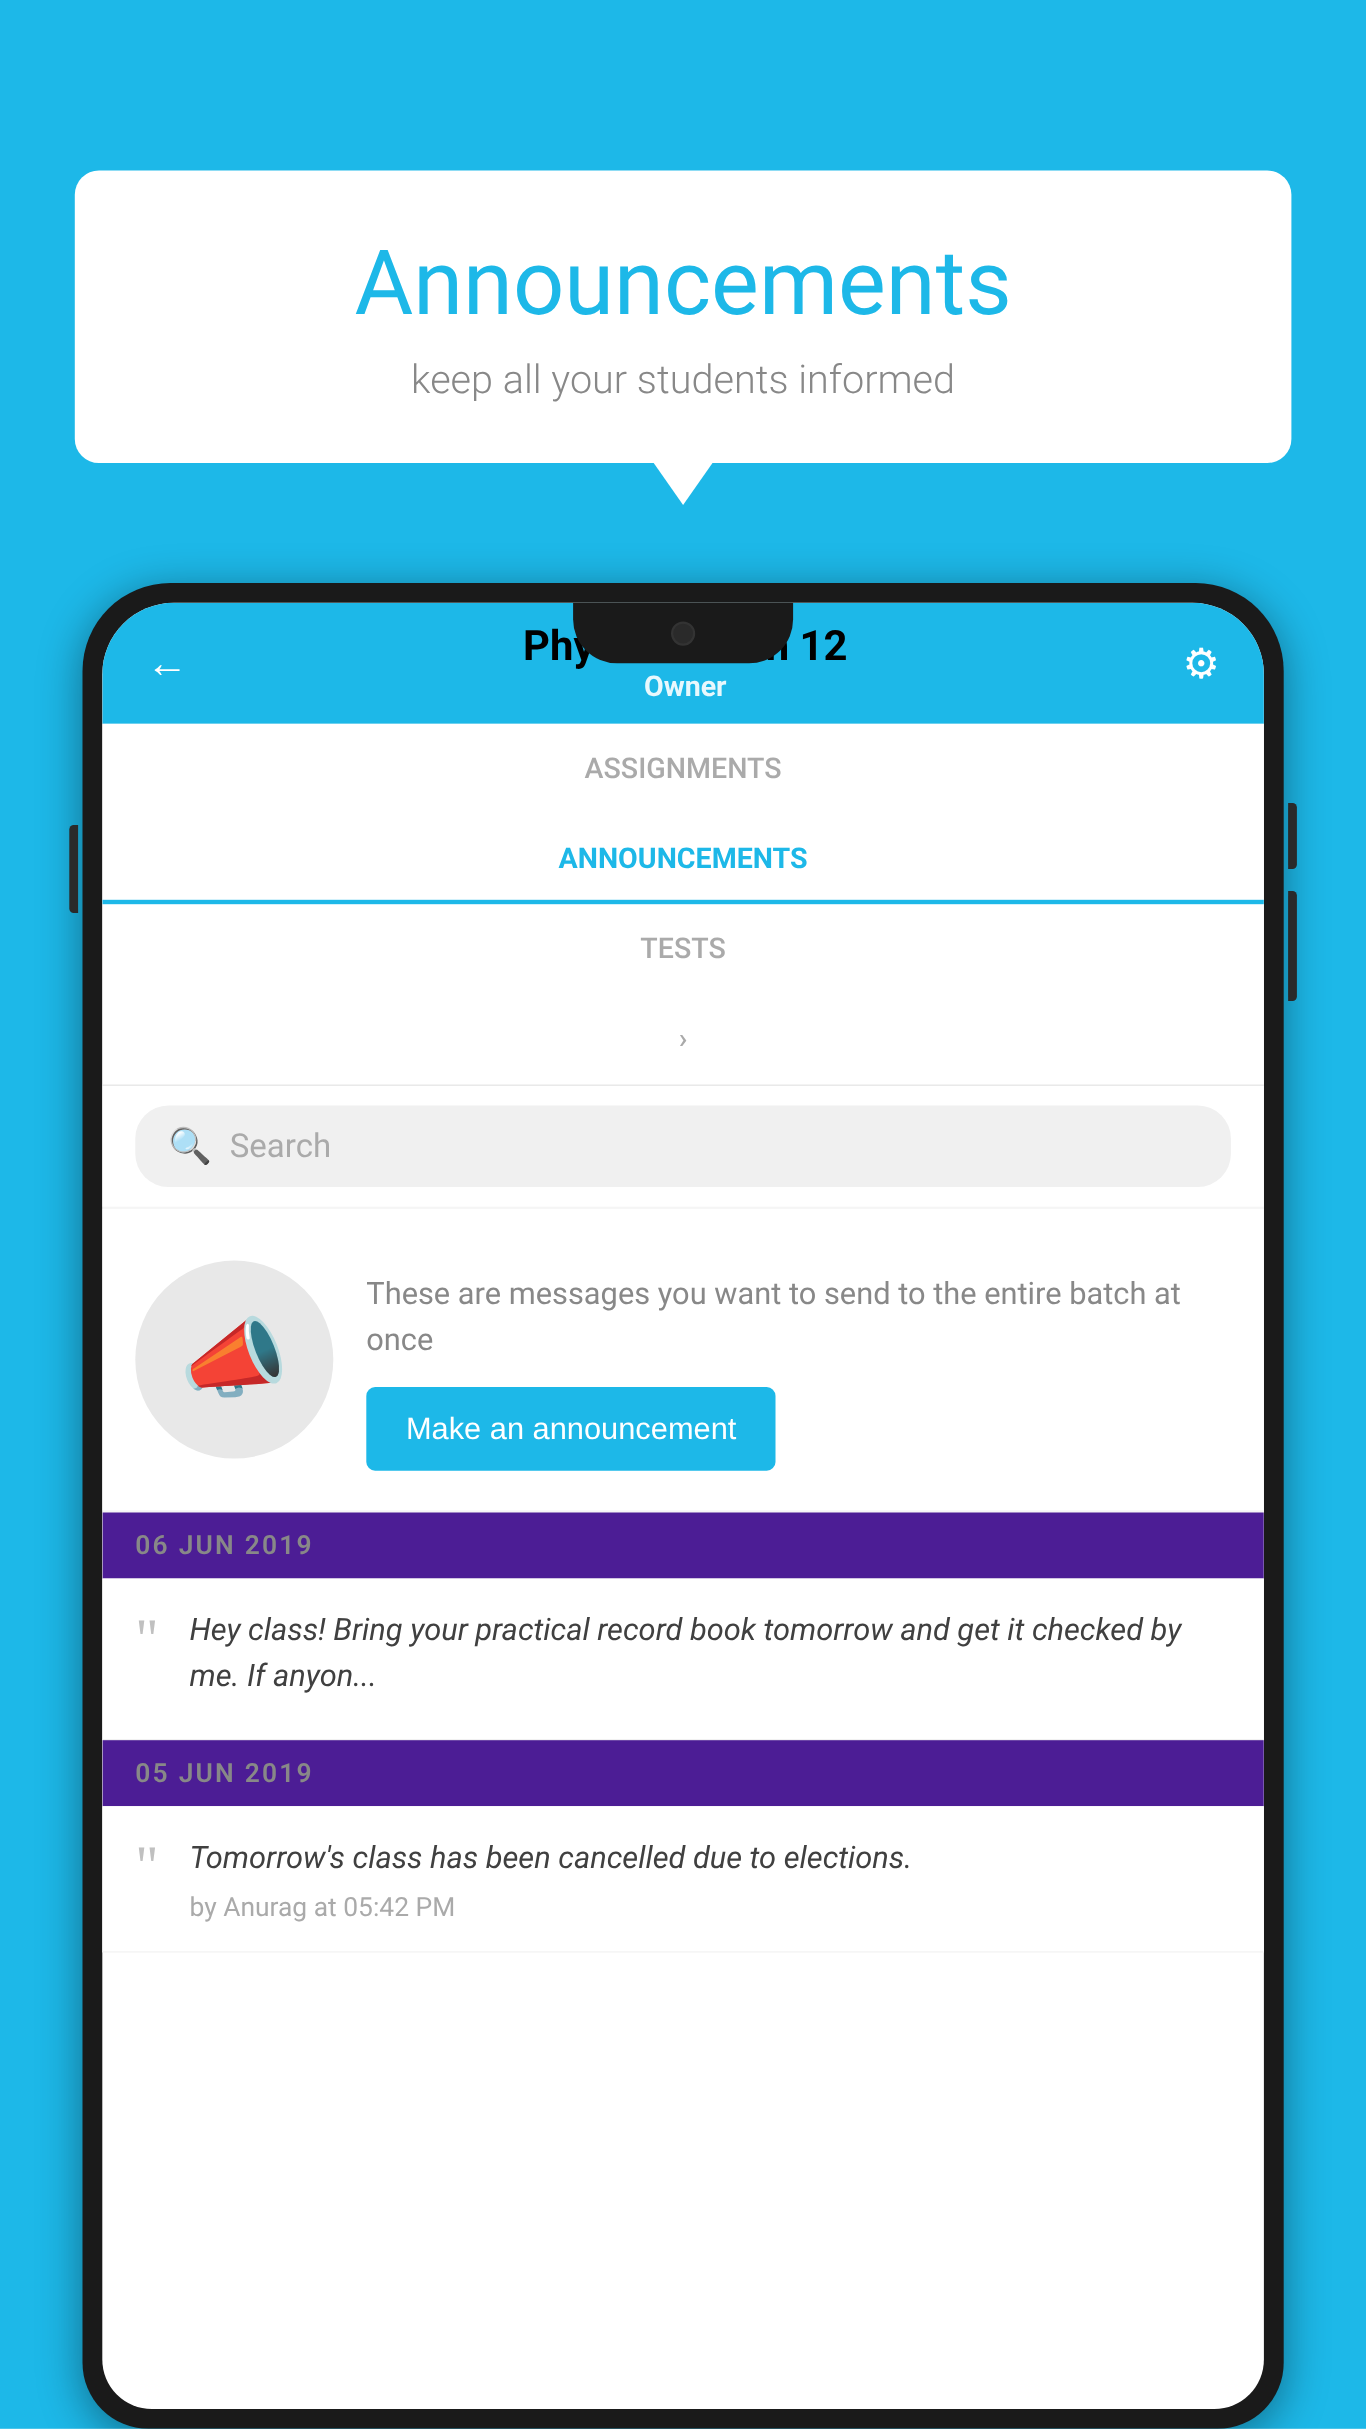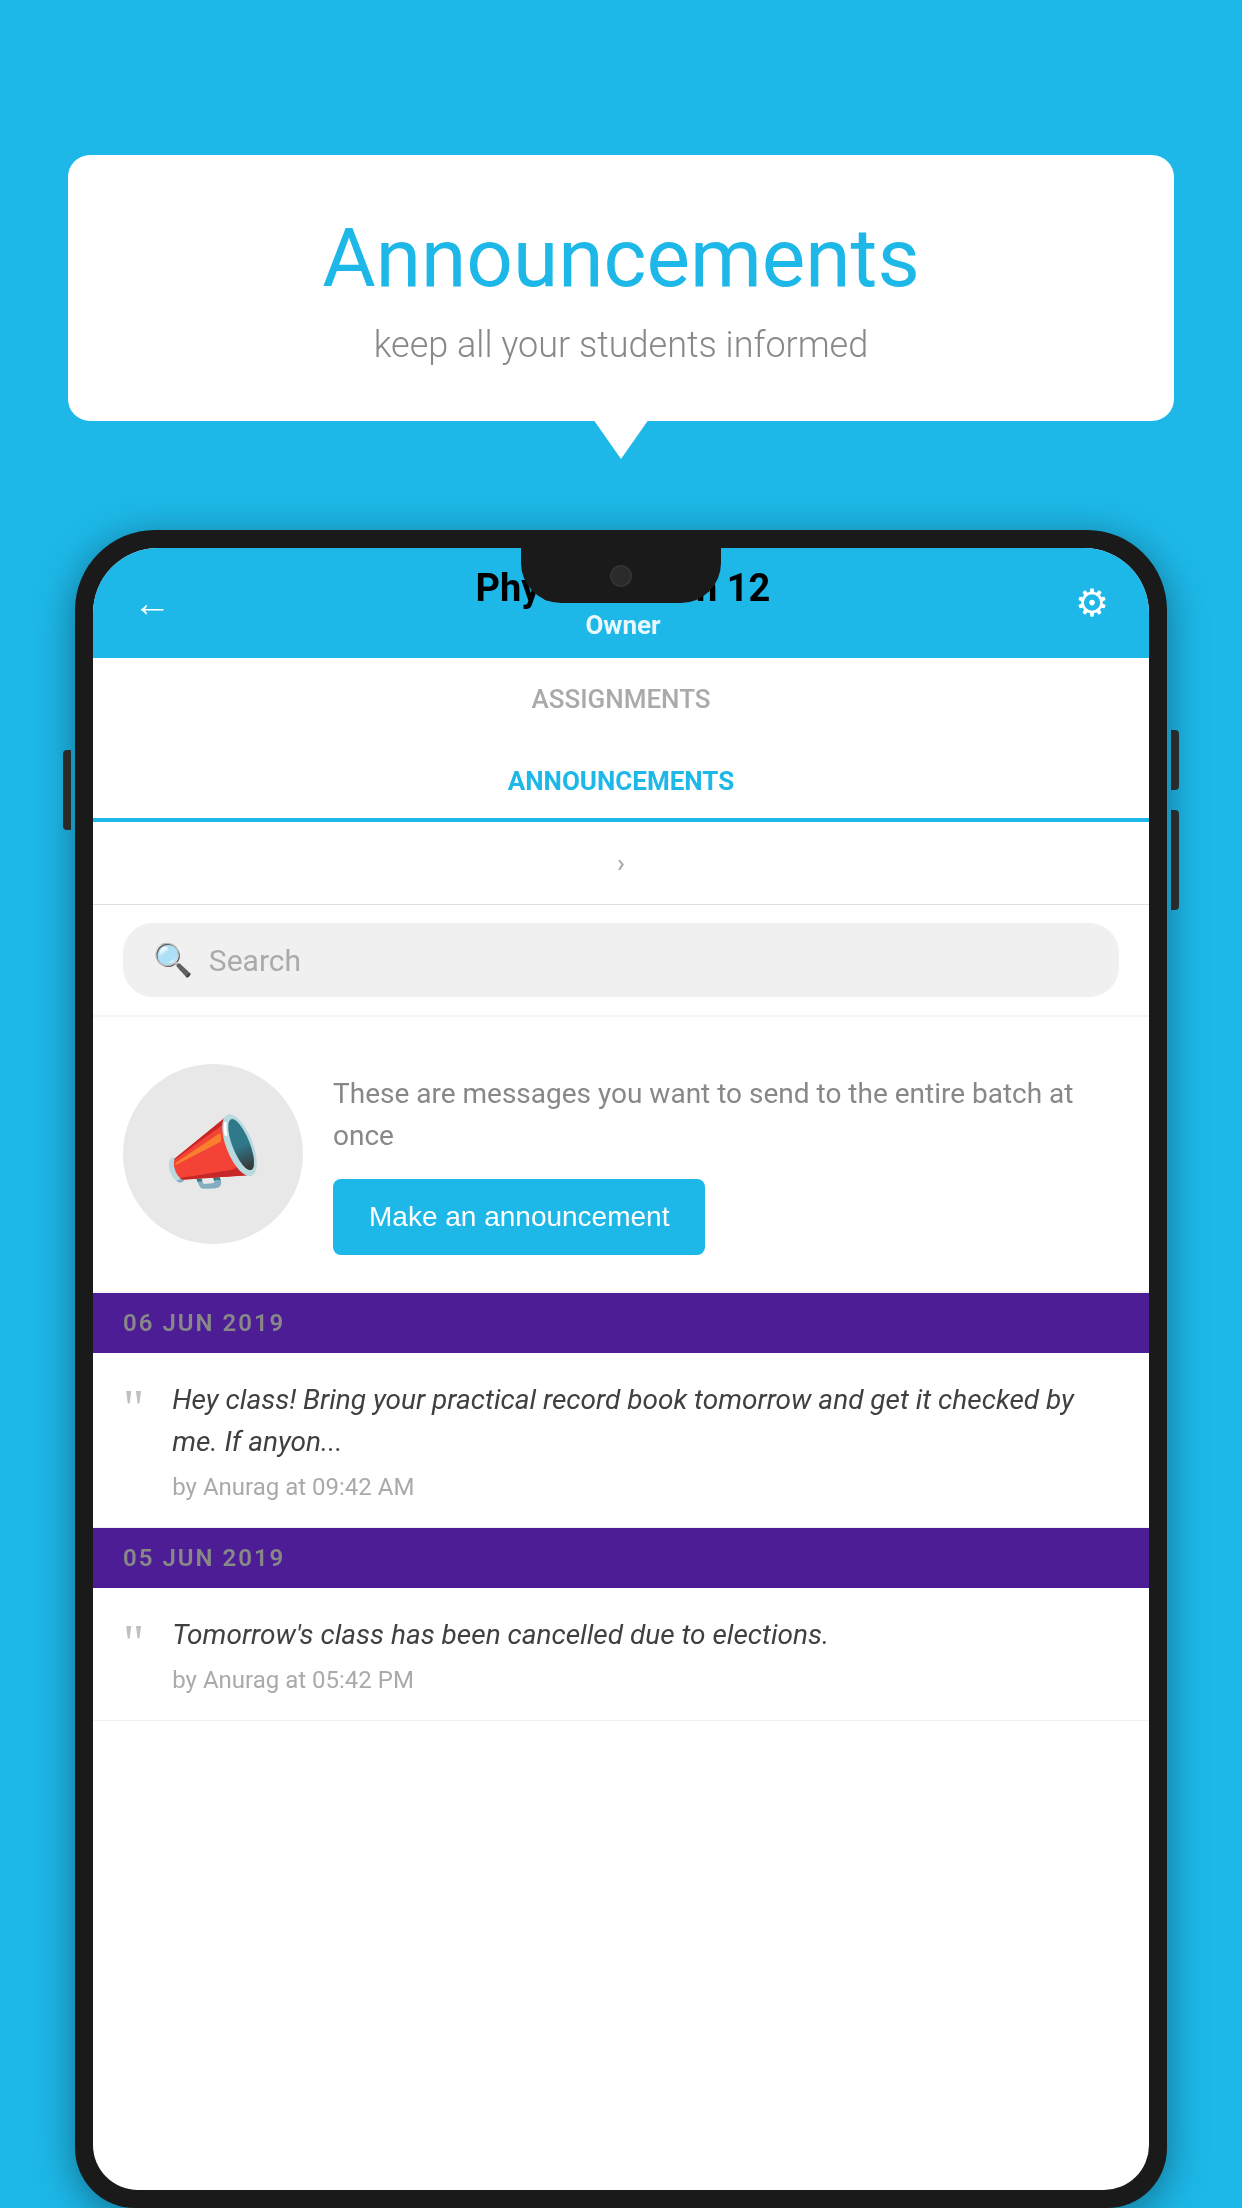--- a/index.html
+++ b/index.html
@@ -365,20 +365,21 @@
       <div class="header-center">
         <div class="header-title">Physics Batch 12</div>
         <div class="header-subtitle">Owner</div>
       </div>
       <span class="settings-btn">⚙</span>
     </div>
 
     <div class="tabs-bar">
       <div class="tab-item">ASSIGNMENTS</div>
       <div class="tab-item active">ANNOUNCEMENTS</div>
+      <div class="tab-item">TESTS</div>
       <div class="tab-item">›</div>
     </div>
 
     <div class="content-area">
 
       <div class="search-container">
         <div class="search-box">
           <span class="search-icon-text">🔍</span>
           <span class="search-placeholder">Search</span>
         </div>
@@ -395,21 +396,20 @@
       </div>
 
       <div class="date-separator">
         <span class="date-text">06  JUN  2019</span>
       </div>
 
       <div class="announcement-item">
         <div class="quote-icon">"</div>
         <div class="announcement-content">
           <div class="announcement-text">Hey class! Bring your practical record book tomorrow and get it checked by me. If anyon...</div>
-          <div class="announcement-meta">by Anurag at 09:42 AM</div>
         </div>
       </div>
 
       <div class="date-separator">
         <span class="date-text">05  JUN  2019</span>
       </div>
 
       <div class="announcement-item">
         <div class="quote-icon">"</div>
         <div class="announcement-content">

